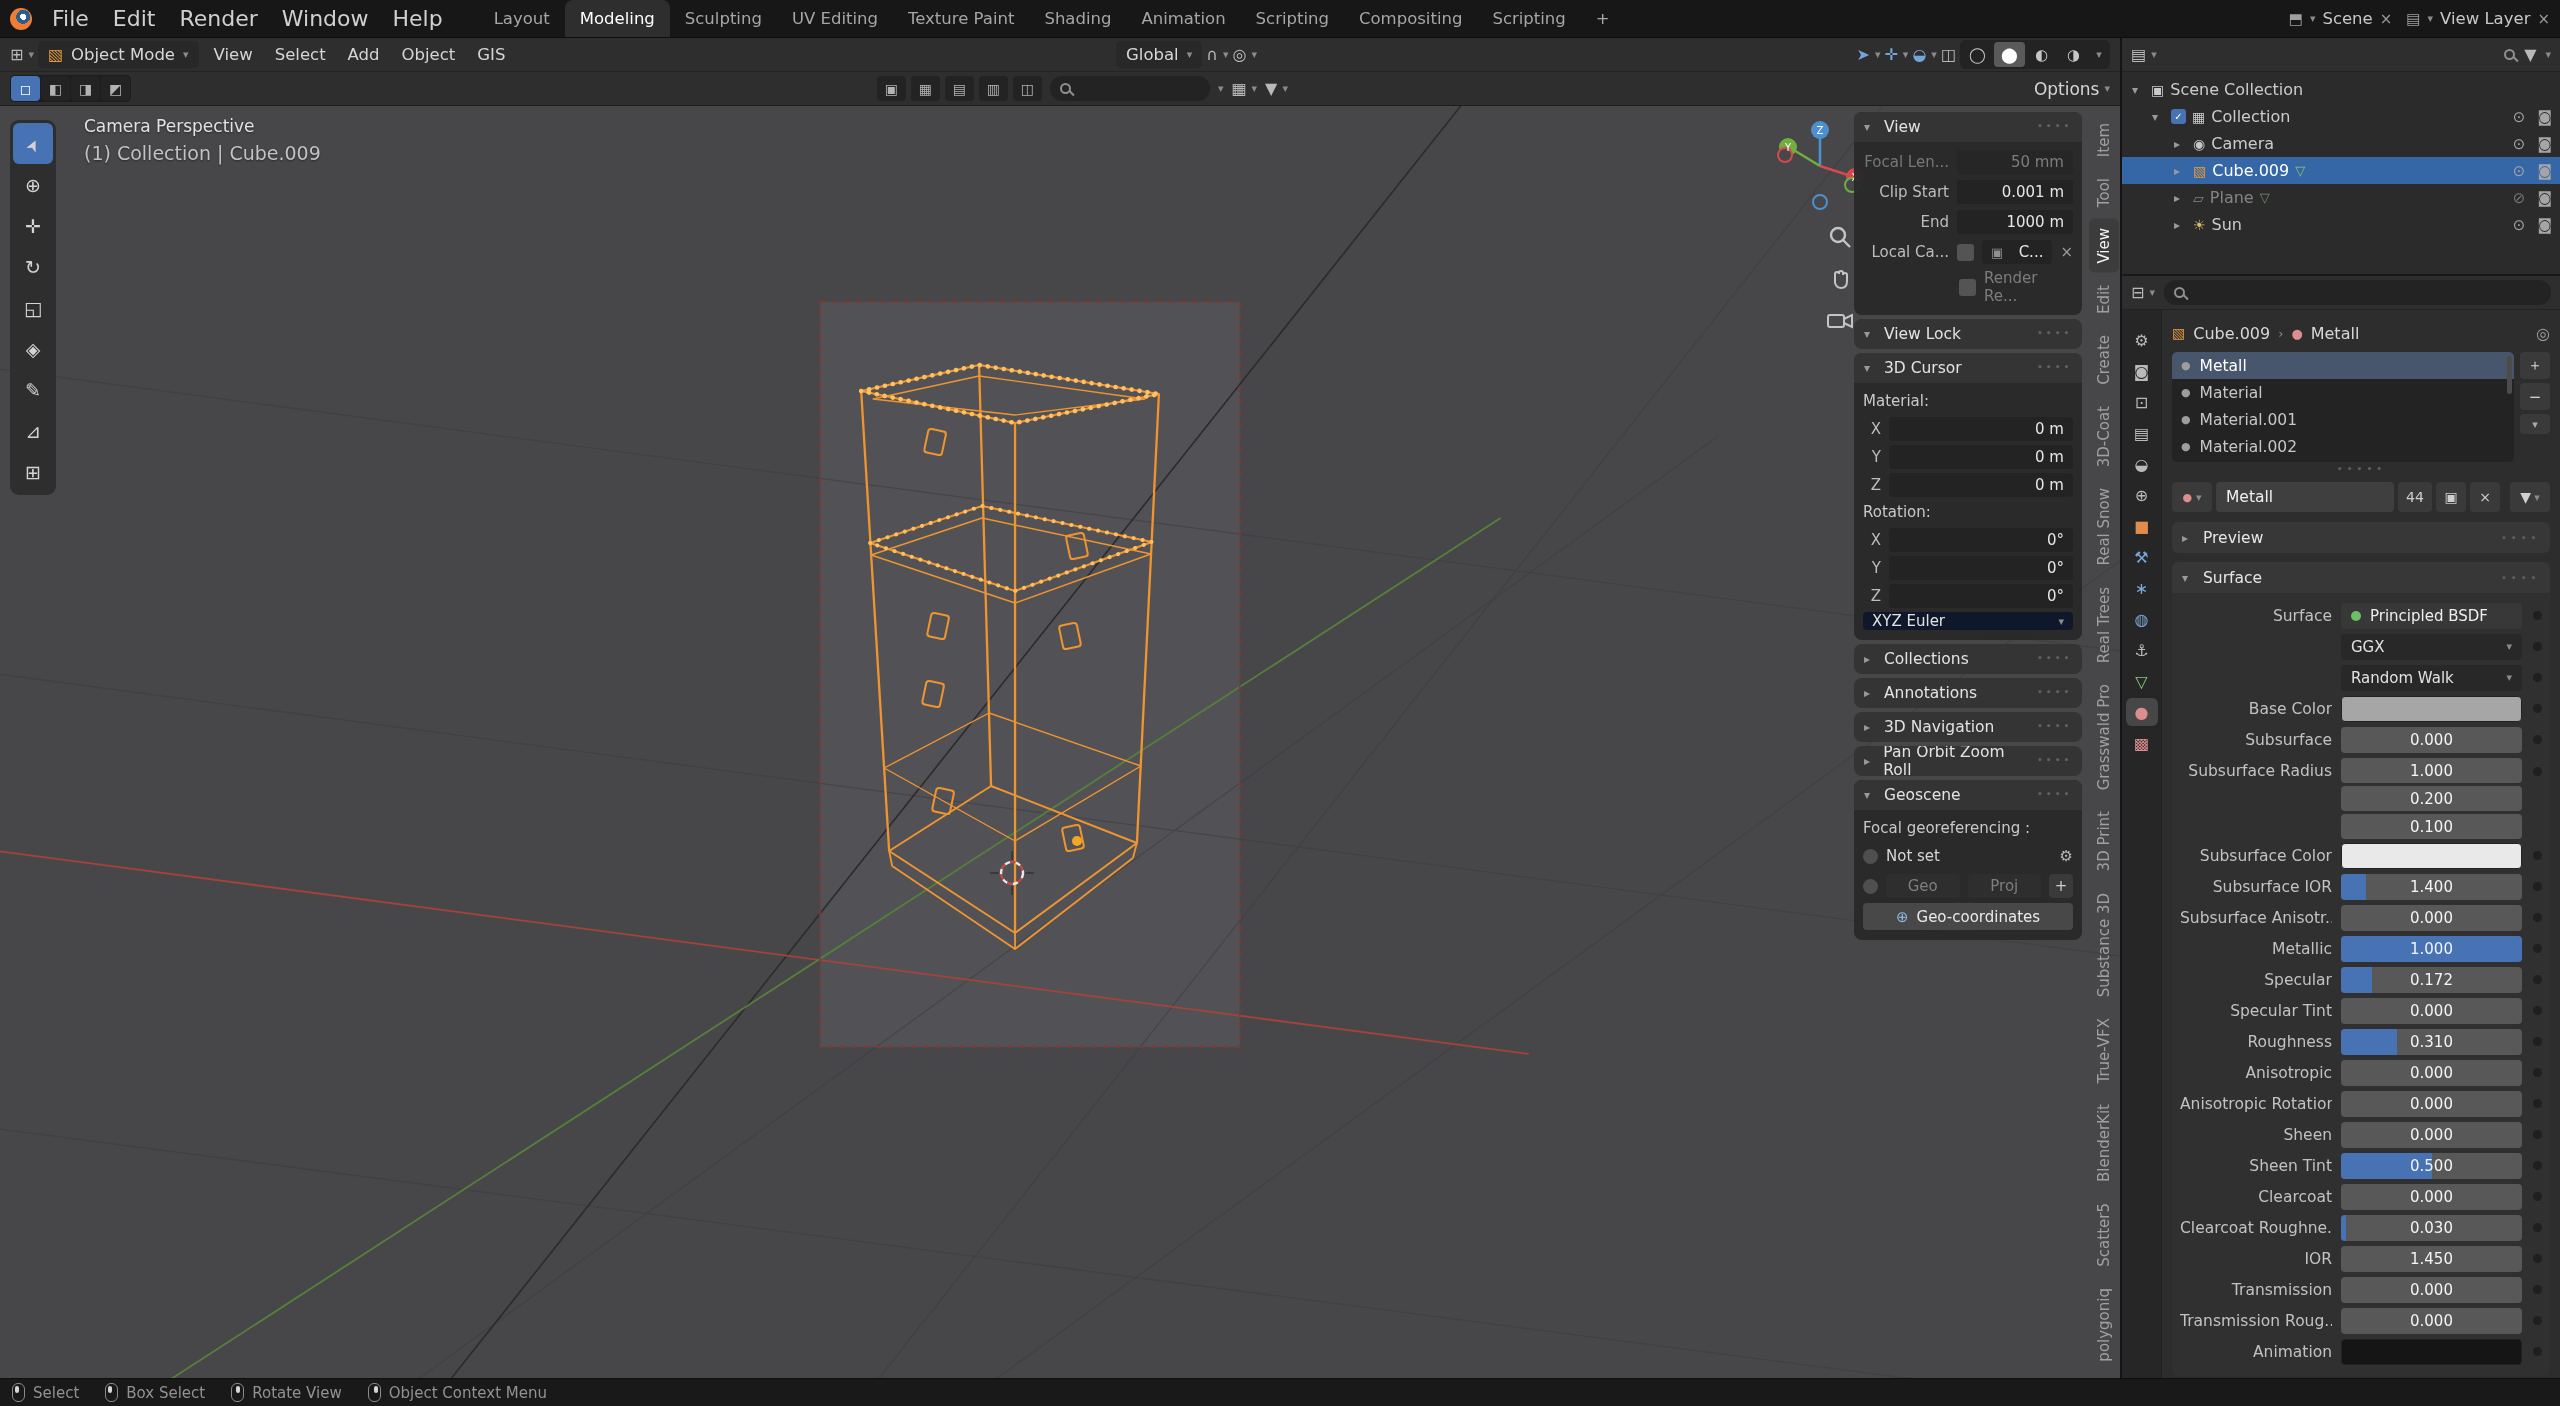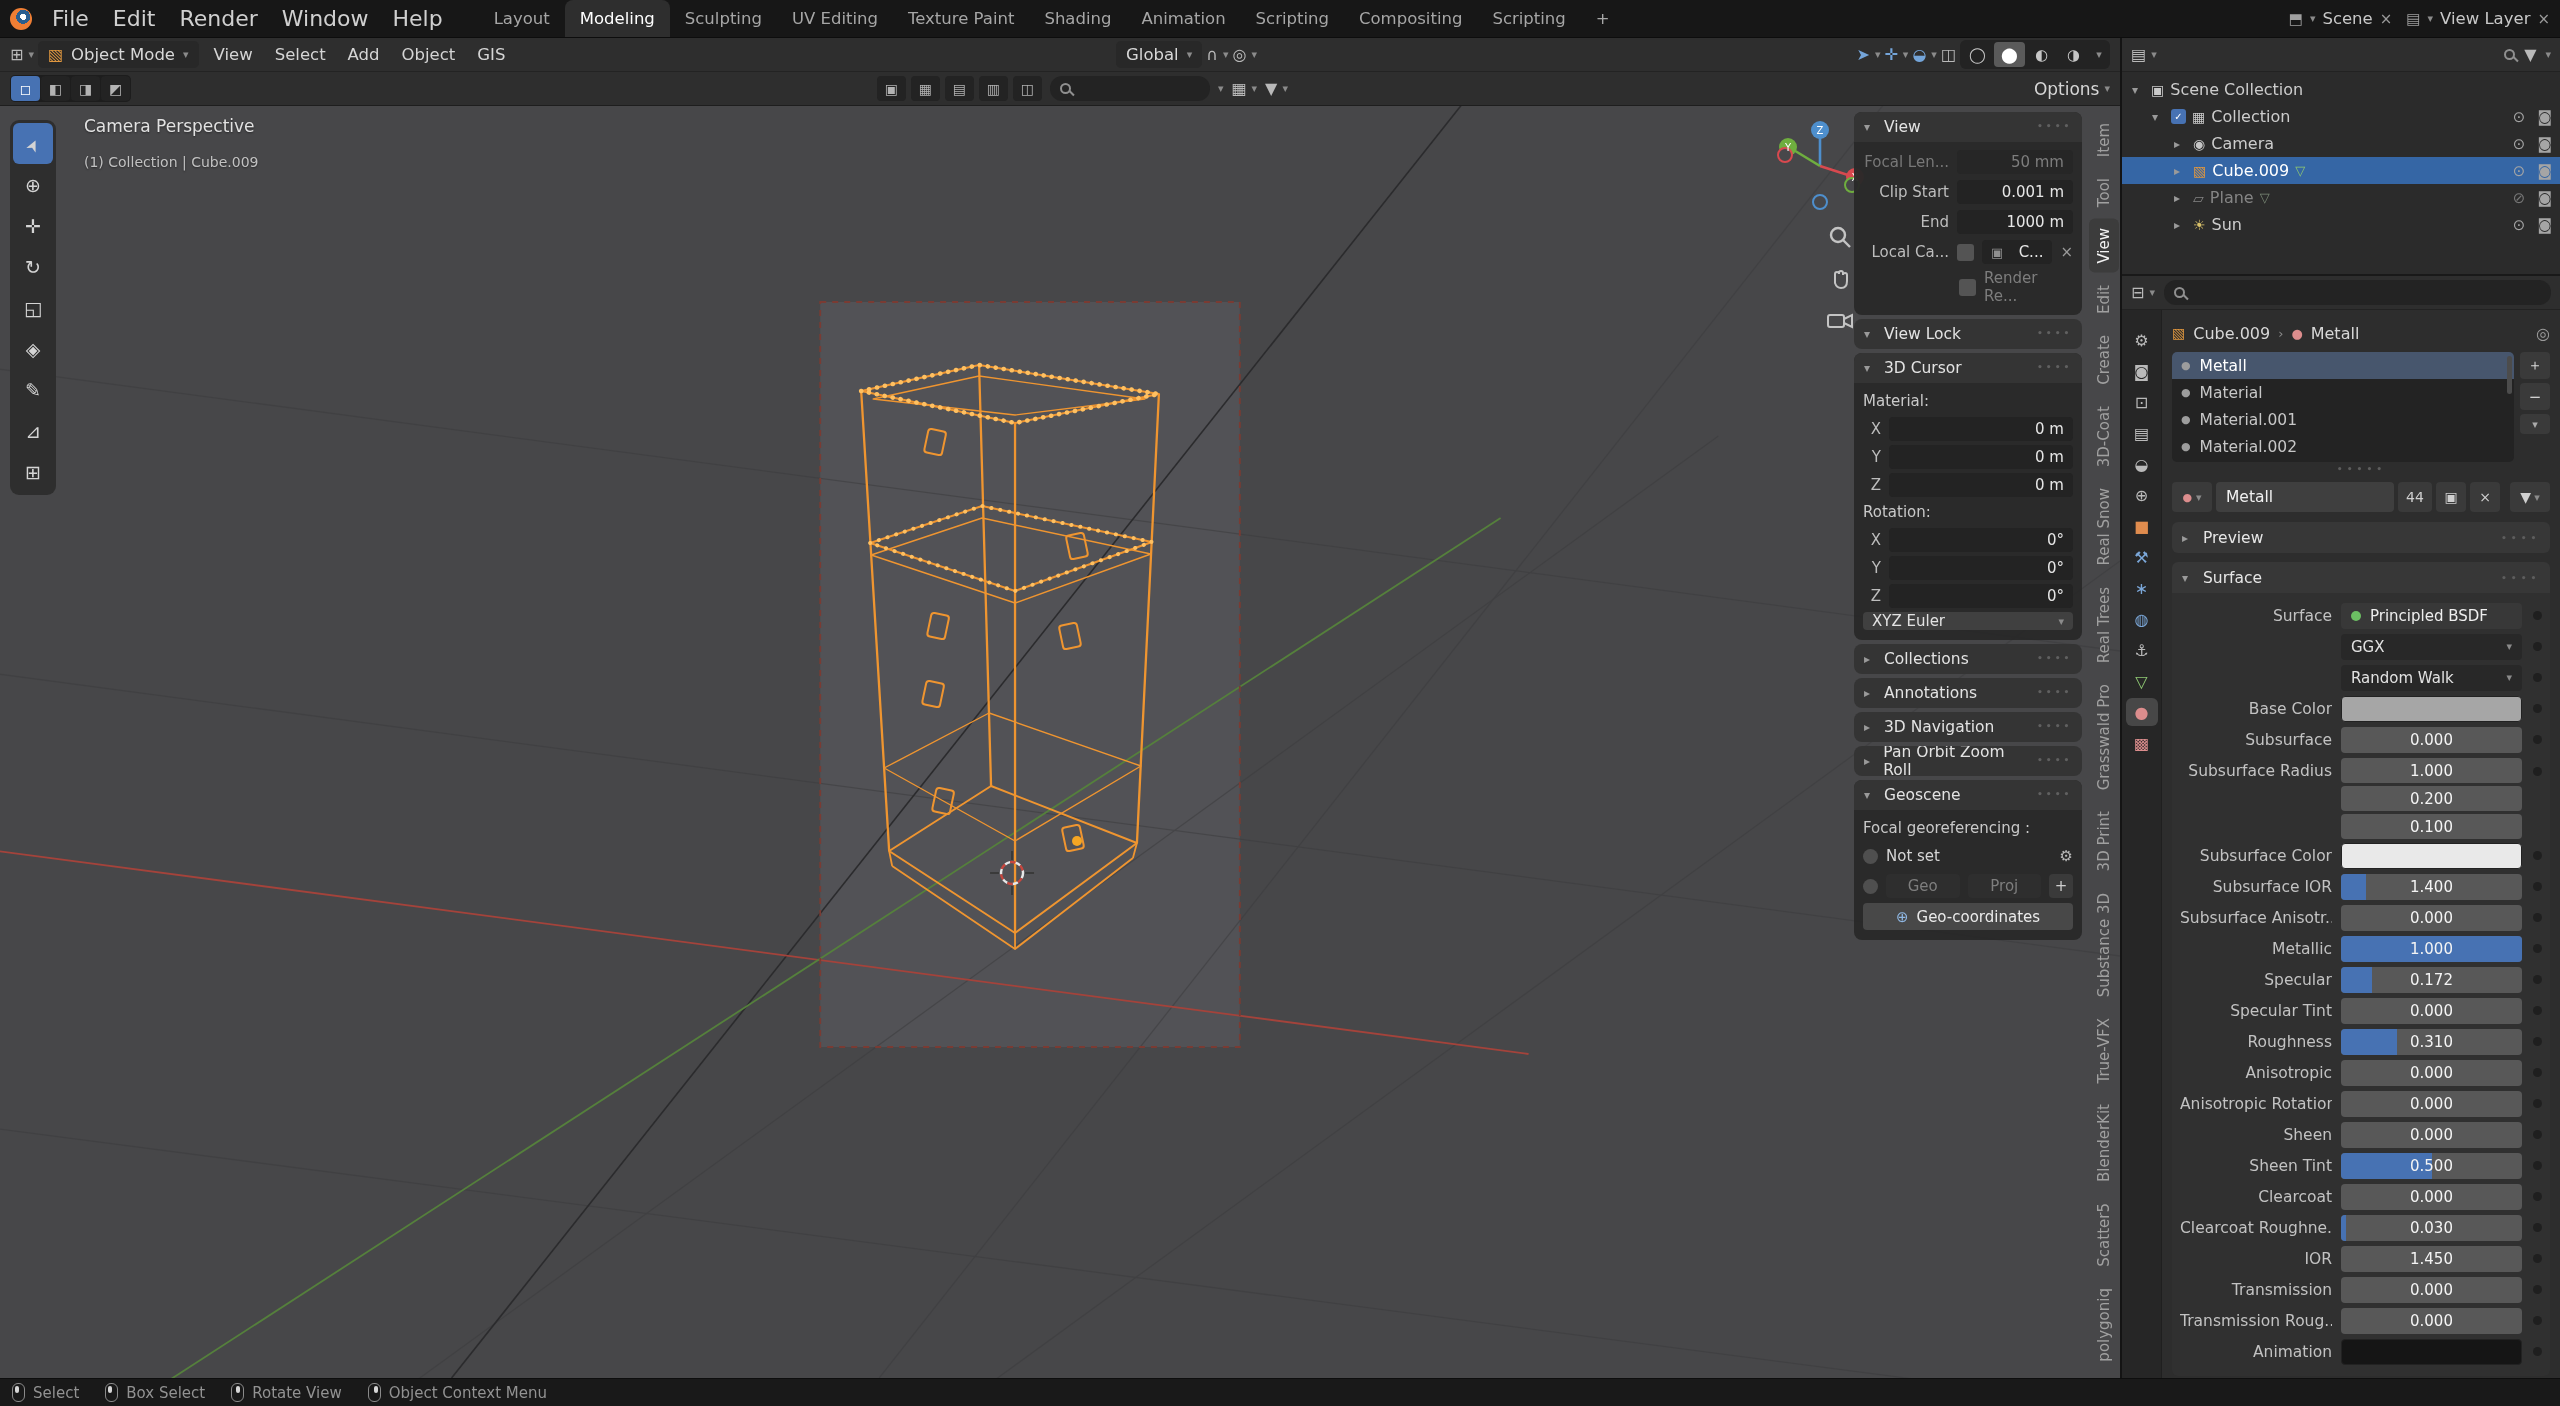--- a/index.html
+++ b/index.html
@@ -45,21 +45,21 @@
   .seg{display:flex;gap:1px;background:#1d1d1d;border-radius:5px;padding:1px}
   .hsearch{display:flex;align-items:center;gap:7px;background:#232323;border-radius:12px;height:25px;padding:0 10px;width:160px}
   .mag{width:11px;height:11px;border:2px solid #8f8f8f;border-radius:50%;position:relative;flex:0 0 auto}
   .mag::after{content:"";position:absolute;width:7px;height:2px;background:#8f8f8f;transform:rotate(45deg);right:-6px;bottom:-2px}
 
   
   .vp-canvas{flex:1;position:relative;background:#474749;overflow:hidden}
   .vp-canvas > svg.scene{position:absolute;inset:0;width:100%;height:100%}
   .vp-overlay-text{position:absolute;left:84px;top:10px;z-index:5;text-shadow:0 1px 2px rgba(0,0,0,.45)}
   .vp-overlay-text .t1{font-size:17px;color:#e2e2e2}
-  .vp-overlay-text .t2{font-size:14px;color:#c2c2c2;margin-top:18px}
+  .vp-overlay-text .t2{font-size:19px;color:#c2c2c2;margin-top:6px}
 
   .tools{position:absolute;left:10px;top:14px;width:46px;background:#2c2c2ce8;border-radius:9px;
          padding:3px;display:flex;flex-direction:column;z-index:6}
   .tool-btn{width:40px;height:41px;display:flex;align-items:center;justify-content:center;border-radius:6px}
   .tool-btn[data-active="true"]{background:#4772b3}
   .tico{font-size:19px;color:#d4d4d4}
   [data-icon="select-box-tool"]::before{content:"➤";display:inline-block;transform:rotate(-65deg);font-size:16px}
   [data-icon="cursor-tool"]::before{content:"⊕"}
   [data-icon="move-tool"]::before{content:"✛"}
   [data-icon="rotate-tool"]::before{content:"↻"}
@@ -83,21 +83,21 @@
   .slabel{flex:0 0 86px;text-align:right;color:#bdbdbd;white-space:nowrap;overflow:hidden}
   .nfield{flex:1;height:24px;background:#232323;border-radius:4px;color:#e6e6e6;display:flex;align-items:center;
           justify-content:flex-end;padding:0 9px;font-size:15px;min-width:0}
   .nfield .fico{margin-right:auto;color:#8f8f8f;font-size:13px}
   .srow[data-disabled="true"] .slabel{color:#787878}
   .srow[data-disabled="true"] .nfield{color:#7d7d7d;background:#262626}
   .chk{width:17px;height:17px;background:#545454;border-radius:3px;flex:0 0 auto;display:flex;align-items:center;justify-content:center}
   .chk[data-checked="true"]{background:#4772b3;color:#fff;font-size:12px}
   .chk[data-checked="true"]::before{content:"✓"}
   .axis{width:18px;text-align:right;color:#bdbdbd}
-  .sdd{flex:1;height:25px;background:#404040;border-radius:4px;display:flex;align-items:center;gap:6px;padding:0 9px;color:#e2e2e2}
+  .sdd{flex:1;height:25px;background:#0f172a;border-radius:4px;display:flex;align-items:center;gap:6px;padding:0 9px;color:#e2e2e2}
   .sdd .dd{margin-left:auto}
   .subhead{color:#c9c9c9;padding:2px 0}
   .radio{width:15px;height:15px;border-radius:50%;background:#4f4f4f;flex:0 0 auto}
   .gbtn{flex:1;height:24px;background:#2e2e2e;border-radius:4px;color:#7e7e7e;display:flex;align-items:center;justify-content:center}
   .plusbtn{width:24px;height:24px;background:#3a3a3a;border-radius:4px;color:#cfcfcf;display:flex;align-items:center;justify-content:center}
   .bigbtn{flex:1;height:27px;background:#484848;border-radius:4px;color:#eaeaea;display:flex;align-items:center;justify-content:center;gap:8px}
   .bigbtn .gico{color:#8fb7e3}
 
   .vtabs{position:absolute;top:8px;right:1px;bottom:4px;width:36px;z-index:7;display:flex;flex-direction:column;gap:3px;align-items:flex-end;overflow:hidden}
   .vtab{writing-mode:vertical-rl;transform:rotate(180deg);font-size:15px;color:#a0a0a0;padding:9px 6px;border-radius:6px}

